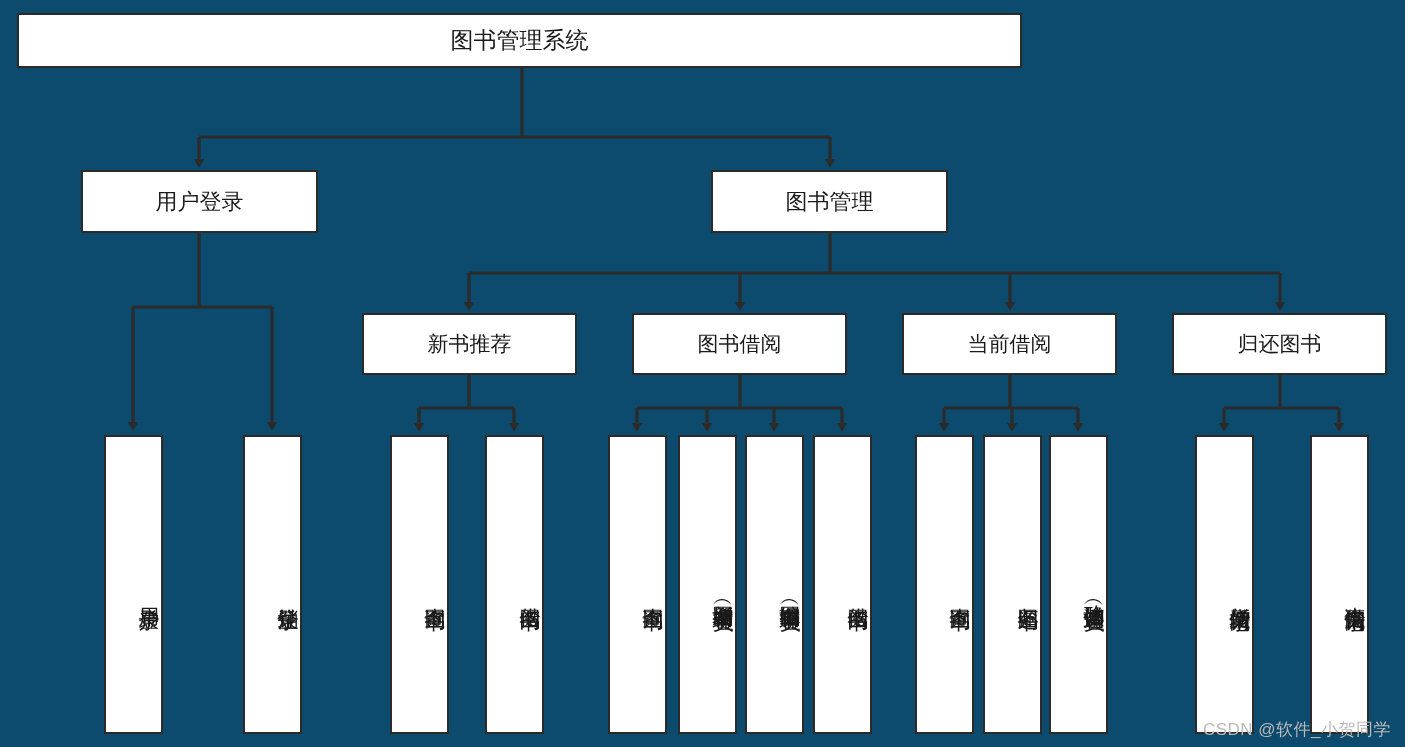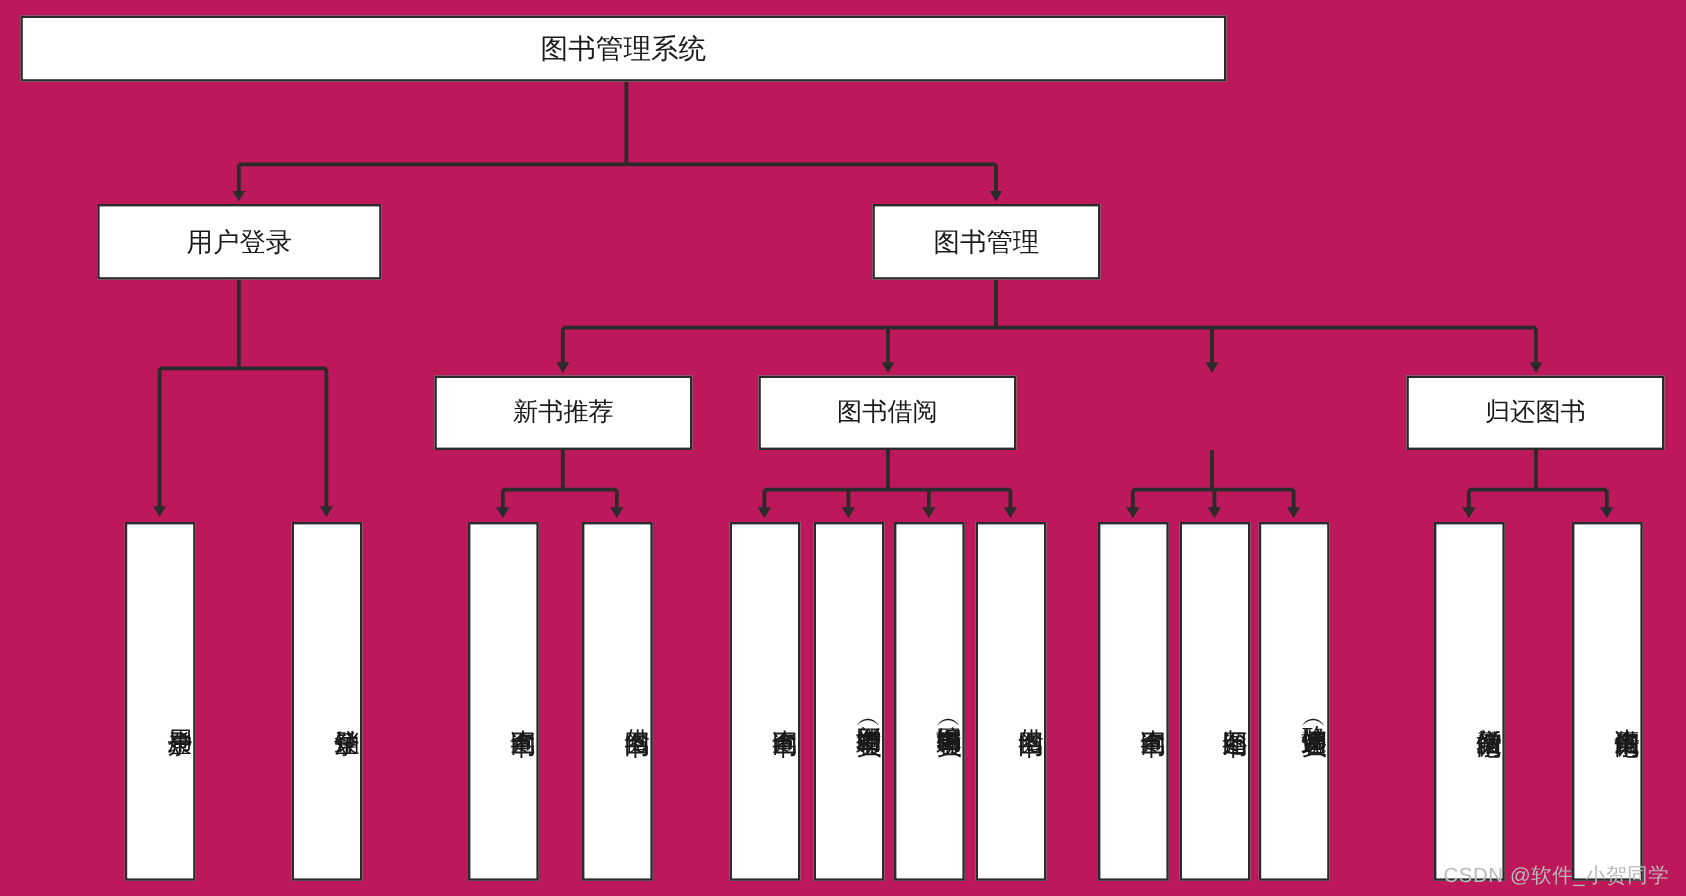--- a/index.html
+++ b/index.html
@@ -9,21 +9,21 @@
     background: #ffffff;
   }
   body {
     font-family: "Liberation Sans", "DejaVu Sans", sans-serif;
     color: #1a1a1a;
   }
   #diagram-root {
     position: relative;
     width: 1405px;
     height: 747px;
-    background: #be185d;
+    background: #0c4a6e;
     overflow: hidden;
   }
   #connector-layer {
     position: absolute;
     left: 0;
     top: 0;
     width: 1405px;
     height: 747px;
     pointer-events: none;
   }
@@ -131,30 +131,33 @@
     </g>
   </svg>
 
   <div class="node node-root" style="left:17px; top:13px; width:1005px; height:55px;">
     <span class="node-label">图书管理系统</span>
   </div>
 
   <div class="node node-l2" style="left:81px; top:170px; width:237px; height:63px;">
     <span class="node-label">用户登录</span>
   </div>
-  <div class="node node-l2" style="left:711px; top:170px; width:190px; height:63px;margin-left:16px;">
+  <div class="node node-l2" style="left:711px; top:170px; width:237px; height:63px;">
     <span class="node-label">图书管理</span>
   </div>
 
   <div class="node node-l3" style="left:632px; top:313px; width:215px; height:62px;">
     <span class="node-label">图书借阅</span>
   </div>
   <div class="node node-l3" style="left:362px; top:313px; width:215px; height:62px;">
     <span class="node-label">新书推荐</span>
   </div>
+  <div class="node node-l3" style="left:902px; top:313px; width:215px; height:62px;">
+    <span class="node-label">当前借阅</span>
+  </div>
   <div class="node node-l3" style="left:1172px; top:313px; width:215px; height:62px;">
     <span class="node-label">归还图书</span>
   </div>
 
   <div class="node node-leaf" style="left:104px; top:435px; width:59px; height:299px;">
     <span class="node-label">用户登录</span>
   </div>
   <div class="node node-leaf" style="left:243px; top:435px; width:59px; height:299px;">
     <span class="node-label">注销登录</span>
   </div>

